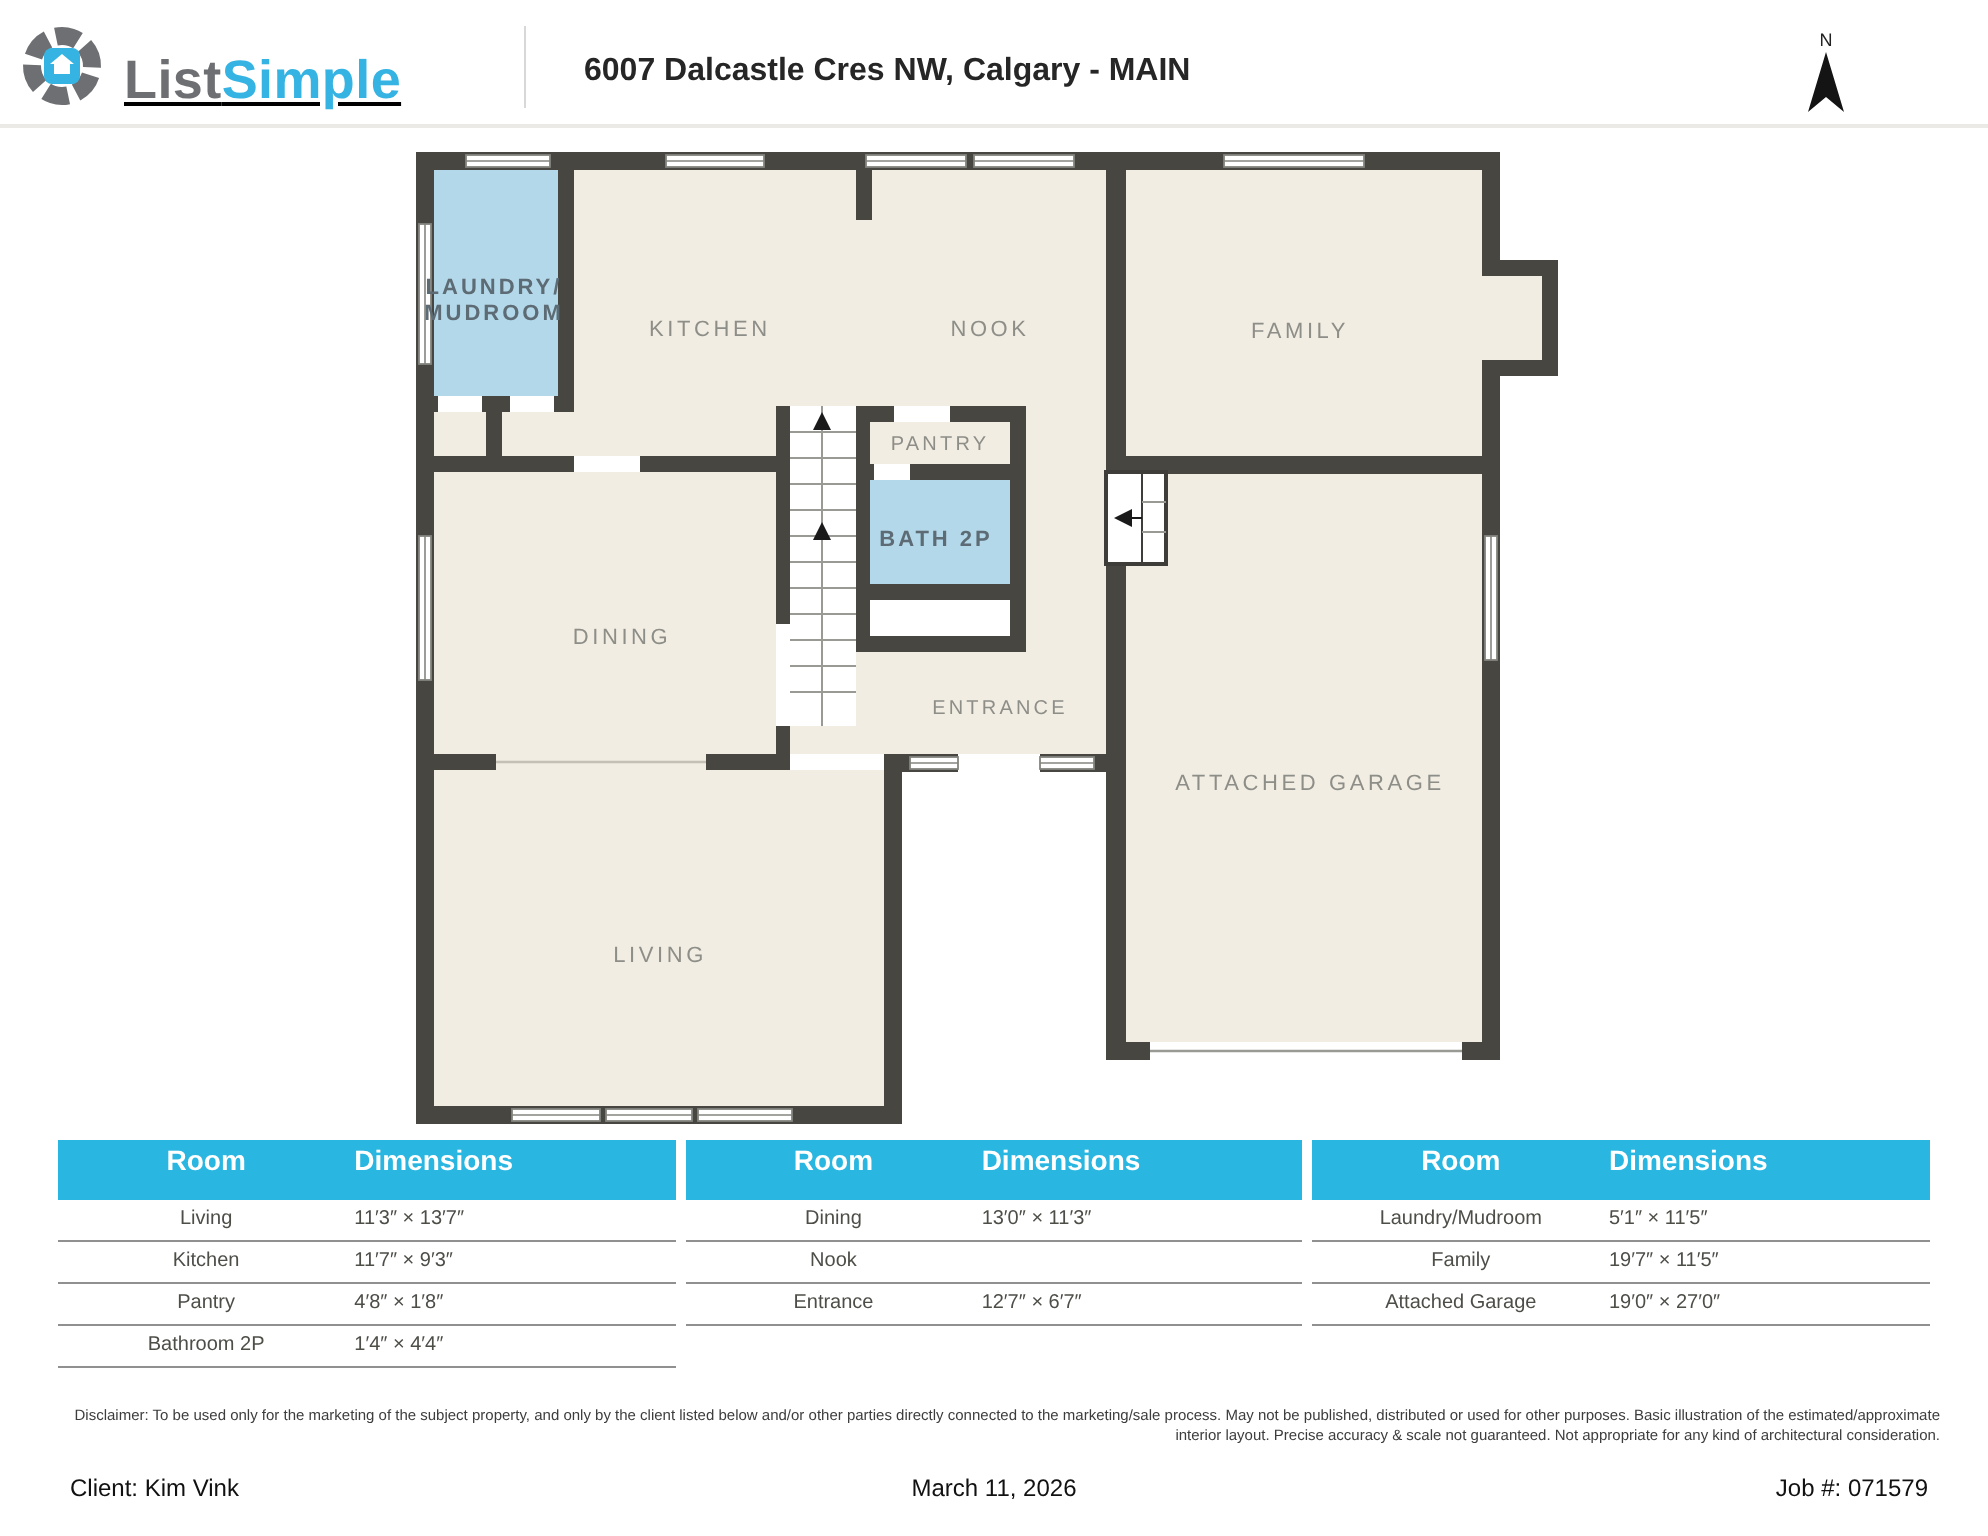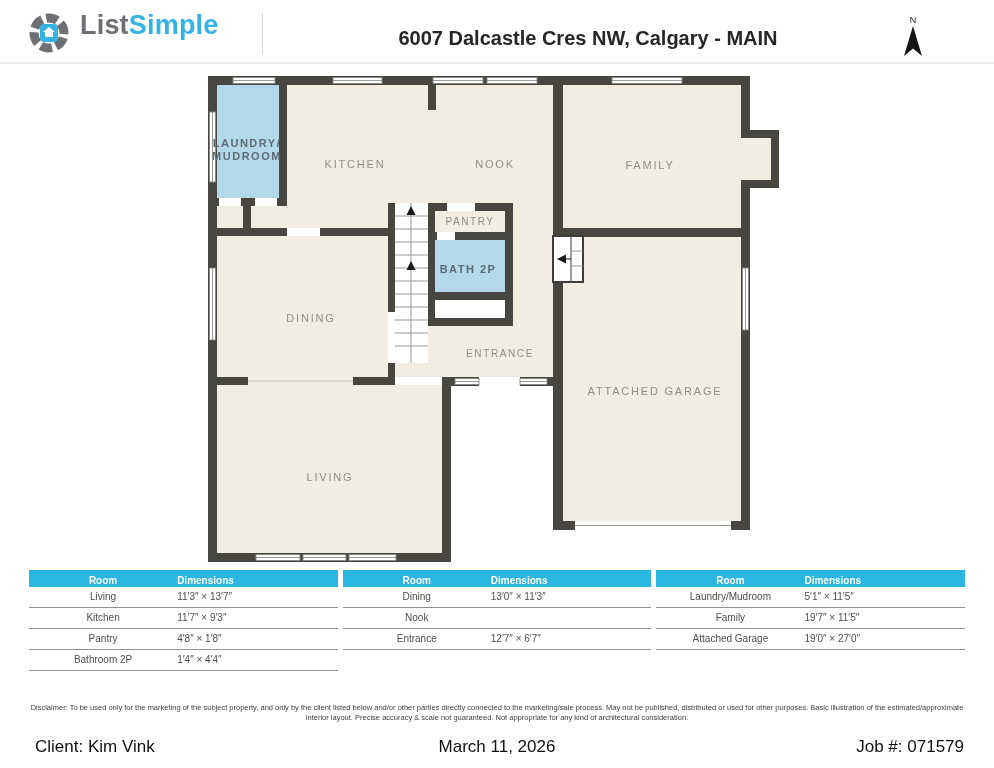--- a/index.html
+++ b/index.html
@@ -1,42 +1,42 @@
 <!DOCTYPE html>
 <html><head>
 <meta charset="utf-8">
 <style>
   html,body{margin:0;padding:0;background:#fff;}
   #page{position:relative;width:994px;height:768px;background:#fff;overflow:hidden;
         font-family:"Liberation Sans",sans-serif;}
   .abs{position:absolute;}
 
   
-  #logo{left:26px;top:10px;height:46px;display:flex;align-items:flex-start;}
+  #logo{left:8px;top:10px;height:46px;display:flex;align-items:flex-end;text-decoration:underline;}
   #logo-text{font-size:27px;font-weight:600;letter-spacing:.2px;margin-left:8px;}
   #logo-text .gray{color:#6e6f72;} #logo-text .blue{color:#35b3e2;}
   #hdr-divider{left:262px;top:13px;width:1px;height:41px;background:#d8d8d8;}
-  #page-title{left:292px;right:110px;top:27px;text-align:center;font-size:20px;
+  #page-title{left:292px;right:110px;top:27px;text-align:left;font-size:16px;
               font-weight:700;color:#262626;}
   #hdr-rule{left:0;top:62px;width:994px;height:2px;background:#eceae6;}
 
   
   #dim-table{left:29px;top:570px;width:936px;display:grid;
              grid-template-columns:1fr 1fr 1fr;column-gap:5px;}
   .tgroup{display:flex;flex-direction:column;}
-  .thead{display:flex;height:17px;line-height:21px;color:#fff;font-size:10px;font-weight:700;}
+  .thead{display:flex;height:30px;line-height:21px;color:#fff;font-size:14px;font-weight:700;}
   .trow{display:flex;height:20px;line-height:20px;font-size:10px;color:#4e4e49;
         border-bottom:1px solid #909090;}
   .c-room{width:48%;text-align:center;}
   .c-dims{width:52%;}
 
   
-  #disclaimer{left:24px;top:703px;width:946px;text-align:center;font-size:7.5px;
+  #disclaimer{left:24px;top:703px;width:946px;text-align:right;font-size:7.5px;
               line-height:10px;color:#3d3d3d;}
-  #footer-row{left:0;top:737px;width:994px;height:16px;font-size:17px;color:#111;}
+  #footer-row{left:0;top:737px;width:994px;height:16px;font-size:12px;color:#111;}
   #client{position:absolute;left:35px;}
   #date{position:absolute;left:0;width:100%;text-align:center;}
   #job{position:absolute;right:30px;}
 
   svg text{font-family:"Liberation Sans",sans-serif;}
   .room-lbl{fill:#8e8e88;font-size:11px;letter-spacing:1.8px;text-anchor:middle;}
   .room-lbl-blue{fill:#5d6b75;font-size:11px;letter-spacing:1.5px;text-anchor:middle;font-weight:600;}
   .room-lbl-sm{fill:#8e8e88;font-size:10px;letter-spacing:1.6px;text-anchor:middle;}
 </style>
 </head>

